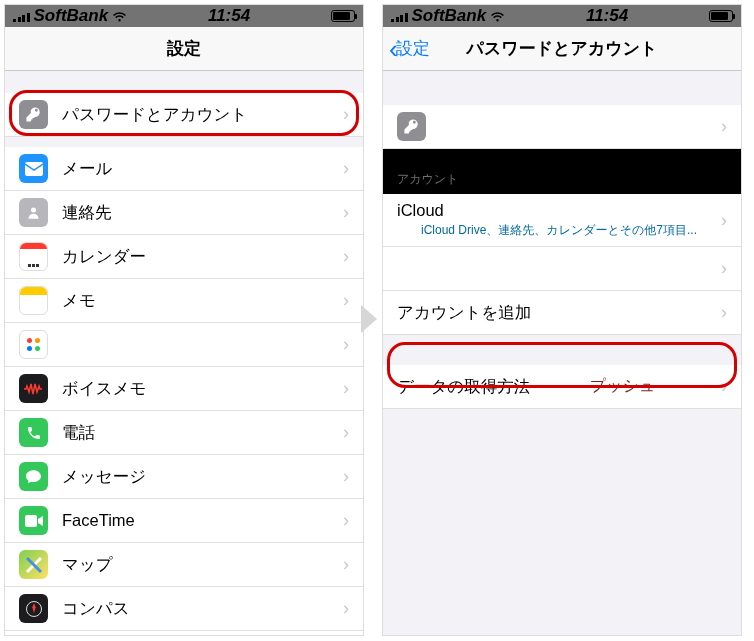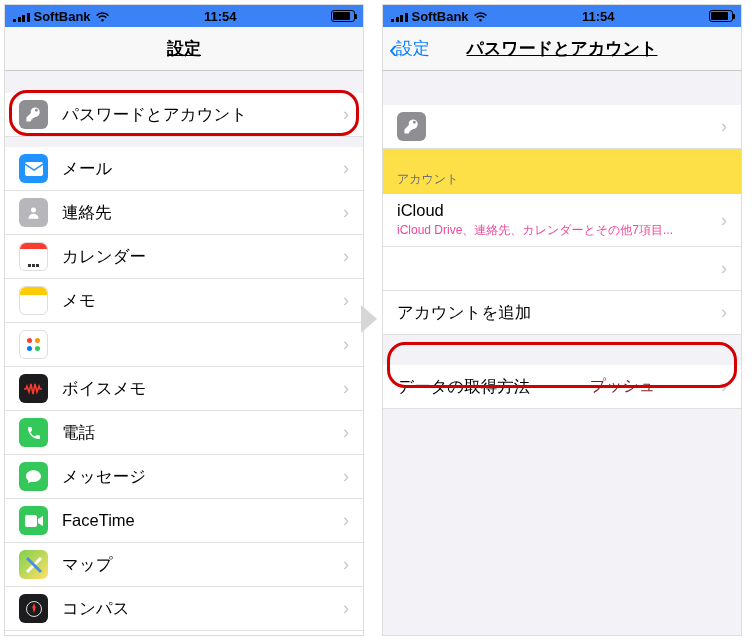--- a/index.html
+++ b/index.html
@@ -18,35 +18,35 @@
       background: #f2f2f7;
       overflow: hidden;
       position: relative;
     }
     .status-bar {
       height: 22px;
       display: flex;
       align-items: center;
       justify-content: space-between;
       padding: 0 8px;
-      font-size: 13px;
+      font-size: 17px;
       font-weight: 600;
-      background: #3b82f6;
+      background: #737373;
+      font-style: italic;
     }
     .status-left { display: flex; align-items: center; gap: 4px; }
     .status-right { display: flex; align-items: center; gap: 4px; }
     .header {
       height: 44px;
       display: flex;
       align-items: center;
       justify-content: center;
       position: relative;
       border-bottom: 0.5px solid #c8c8c8;
       background: #f8f8f8;
-      text-decoration: underline;
     }
     .header-title {
       font-size: 17px;
       font-weight: 600;
     }
     .back-btn {
       position: absolute;
       left: 6px;
       display: flex;
       align-items: center;
@@ -97,25 +97,26 @@
     }
     .label {
       font-size: 16.5px;
       color: #000;
     }
     .section-gap { height: 22px; background: #f2f2f7; }
     .section-header {
       font-size: 12px;
       color: #6d6d72;
       padding: 22px 14px 6px;
-      background: #fde047;
+      background: #000000;
     }
     .sub {
       font-size: 12px;
-      color: #ec4899;
+      color: #0369a1;
+      margin-left: 24px;
     }
     .cell-col {
       display: flex;
       flex-direction: column;
       gap: 2px;
     }
     .toggle {
       margin-left: auto;
       width: 51px;
       height: 31px;

